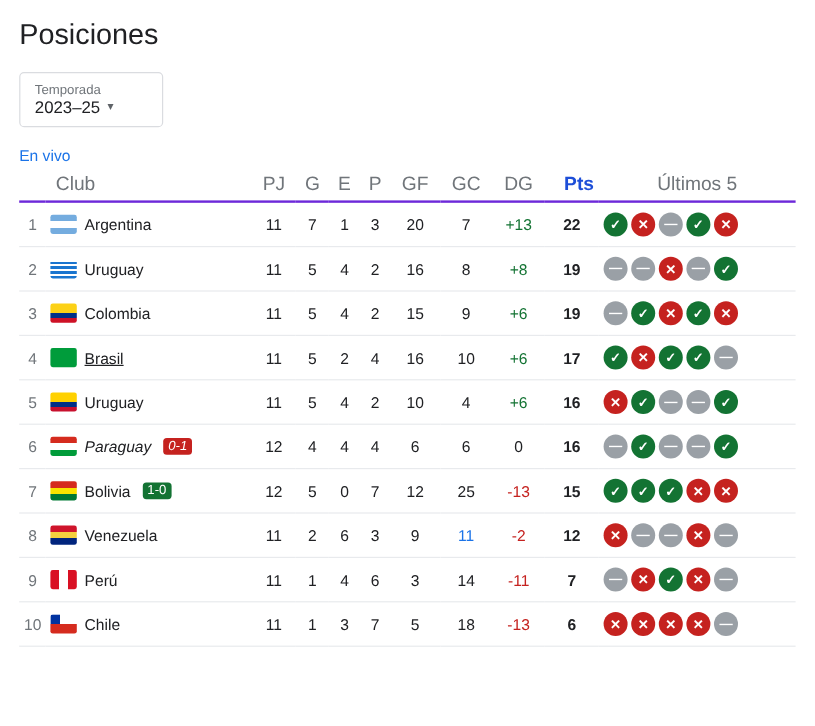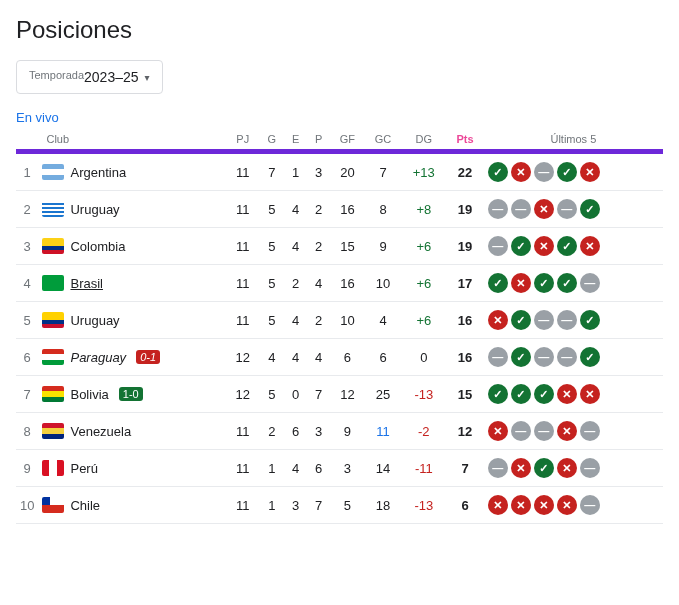--- a/index.html
+++ b/index.html
@@ -14,21 +14,21 @@
       font-size: 24px;
       font-weight: 400;
       margin-bottom: 16px;
       color: #202124;
     }
     .season-selector {
       border: 1px solid #dadce0;
       border-radius: 4px;
       padding: 8px 12px;
       display: inline-flex;
-      flex-direction: row;
+      flex-direction: column;
       cursor: pointer;
       margin-bottom: 16px;
       min-width: 120px;
       justify-content: center;
     }
     .season-label {
       font-size: 11px;
       color: #70757a;
     }
     .season-value {
@@ -49,24 +49,24 @@
       margin-bottom: 4px;
     }
     table {
       width: 100%;
       border-collapse: collapse;
       font-size: 13px;
     }
     thead th {
       color: #70757a;
       font-weight: 400;
-      font-size: 11px;
+      font-size: 16px;
       padding: 4px 4px;
       text-align: center;
-      border-bottom: 5px solid #6d28d9;
+      border-bottom: 2px solid #6d28d9;
     }
     thead th.club-header {
       text-align: left;
       padding-left: 32px;
     }
     tbody tr {
       border-bottom: 1px solid #e8eaed;
     }
     tbody td {
       padding: 8px 4px;
@@ -170,21 +170,21 @@
     <tr>
       <th style="width:20px;"></th>
       <th class="club-header" style="text-align:left; padding-left:8px;">Club</th>
       <th>PJ</th>
       <th>G</th>
       <th>E</th>
       <th>P</th>
       <th>GF</th>
       <th>GC</th>
       <th>DG</th>
-      <th style="font-weight:700; color:#ec4899;">Pts</th>
+      <th style="font-weight:700; color:#1d4ed8;text-align:right;">Pts</th>
       <th style="min-width:110px;">Últimos 5</th>
     </tr>
   </thead>
   <tbody id="standings-body">
   <tr>
     <td class="rank">1</td>
     <td style="text-align:left;">
       <div class="club-name-cell">
         <span class="flag flag-argentina"></span>
         <span>Argentina</span>

